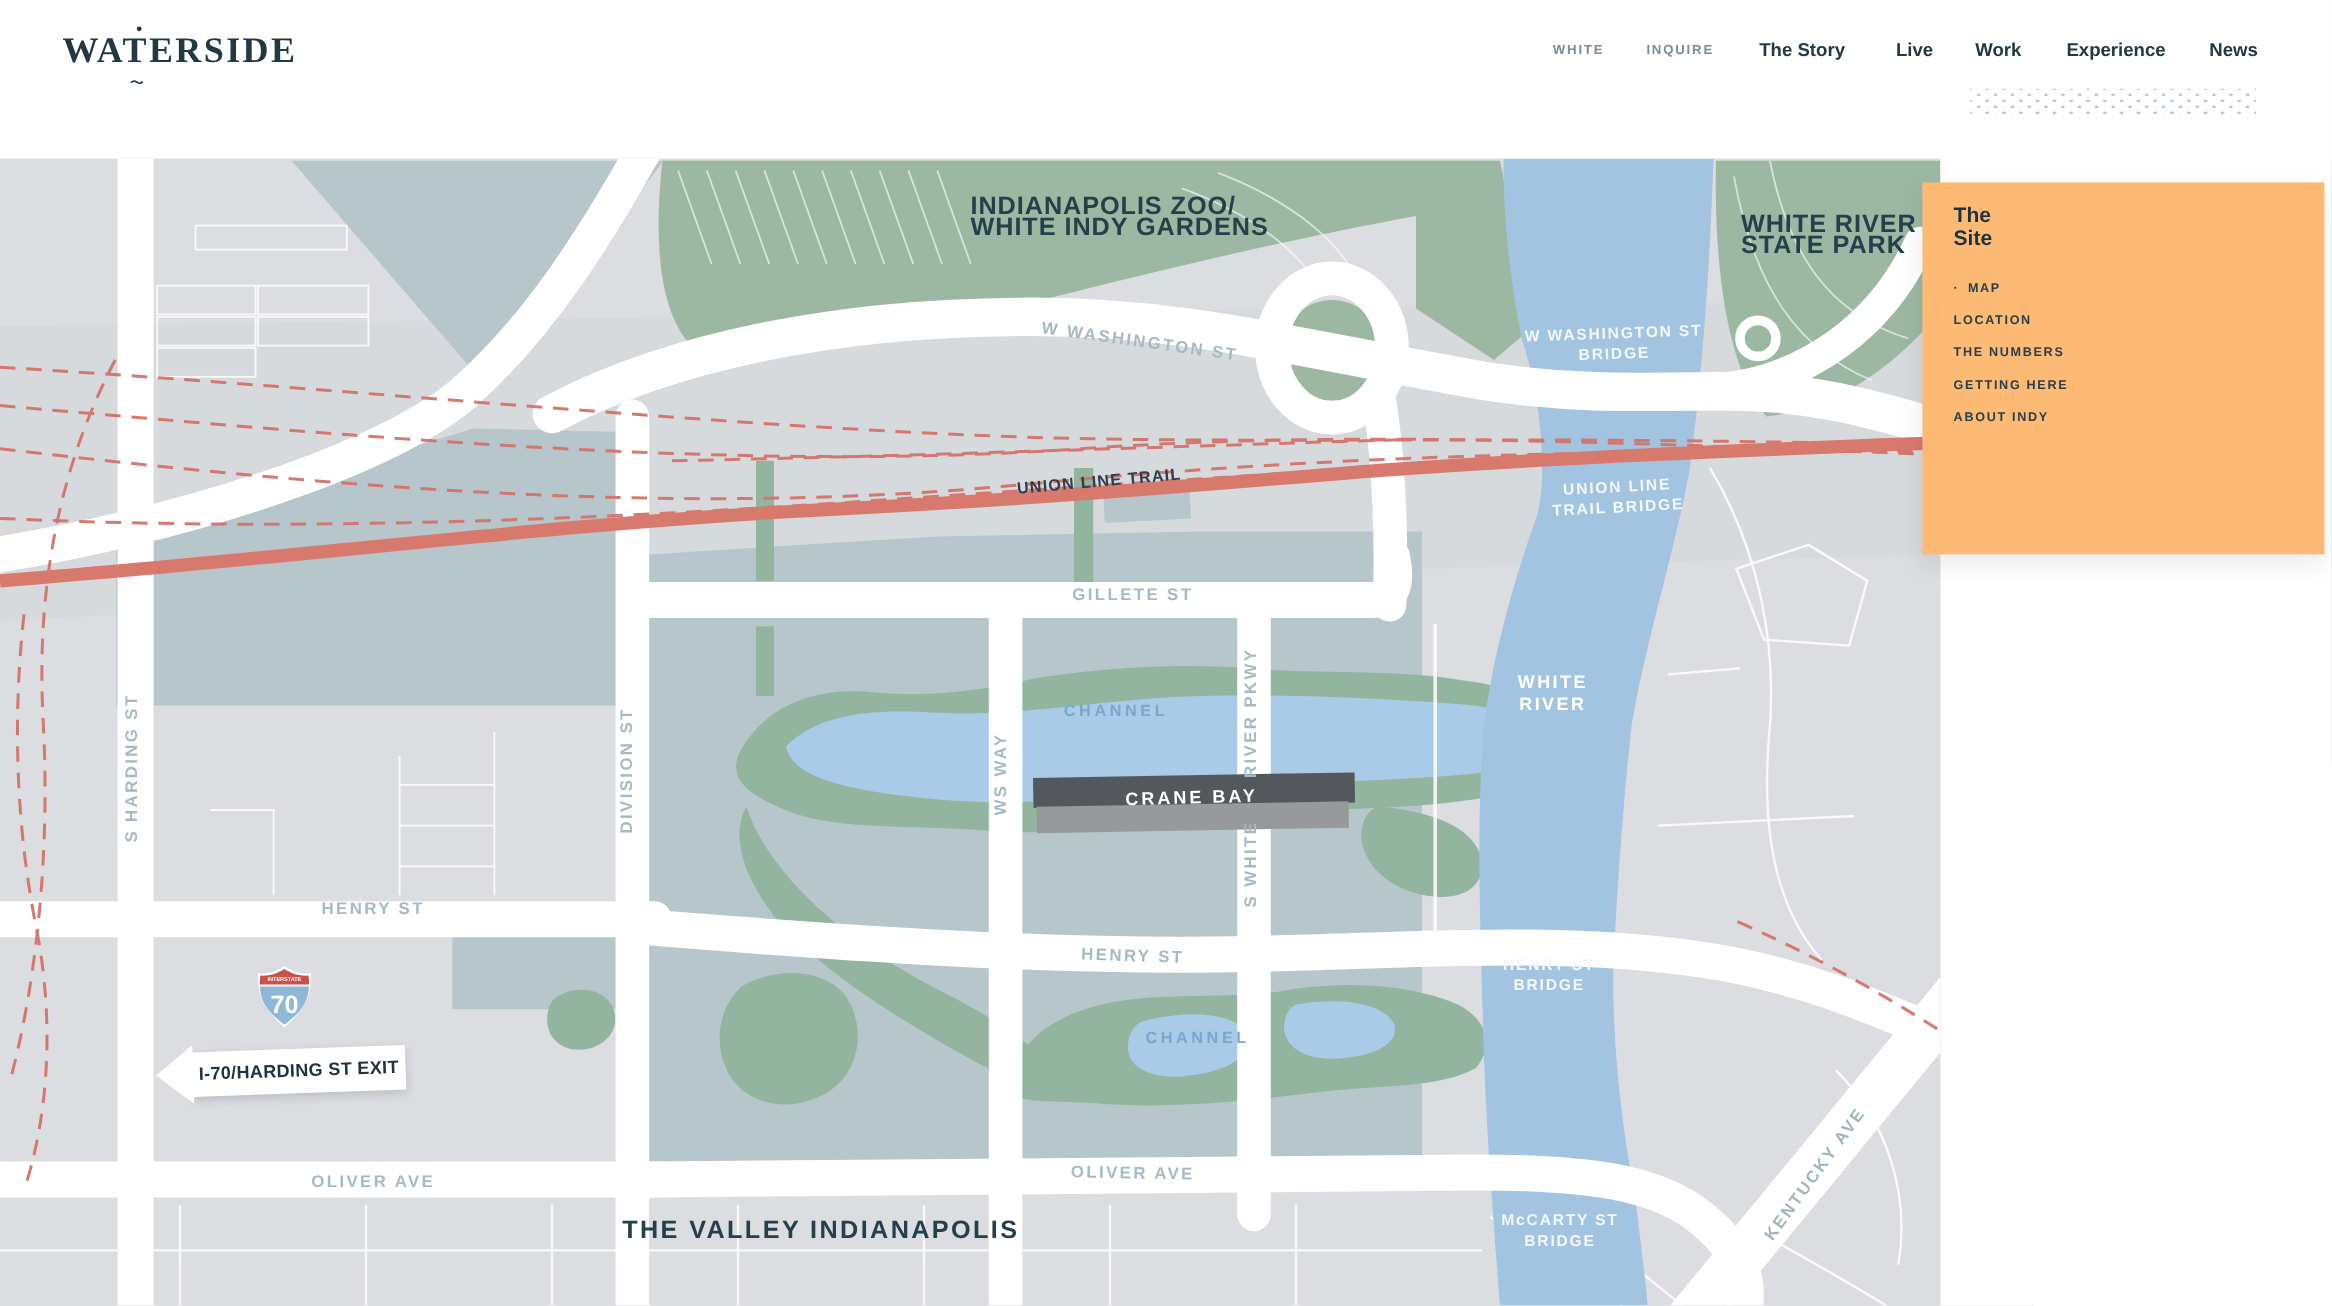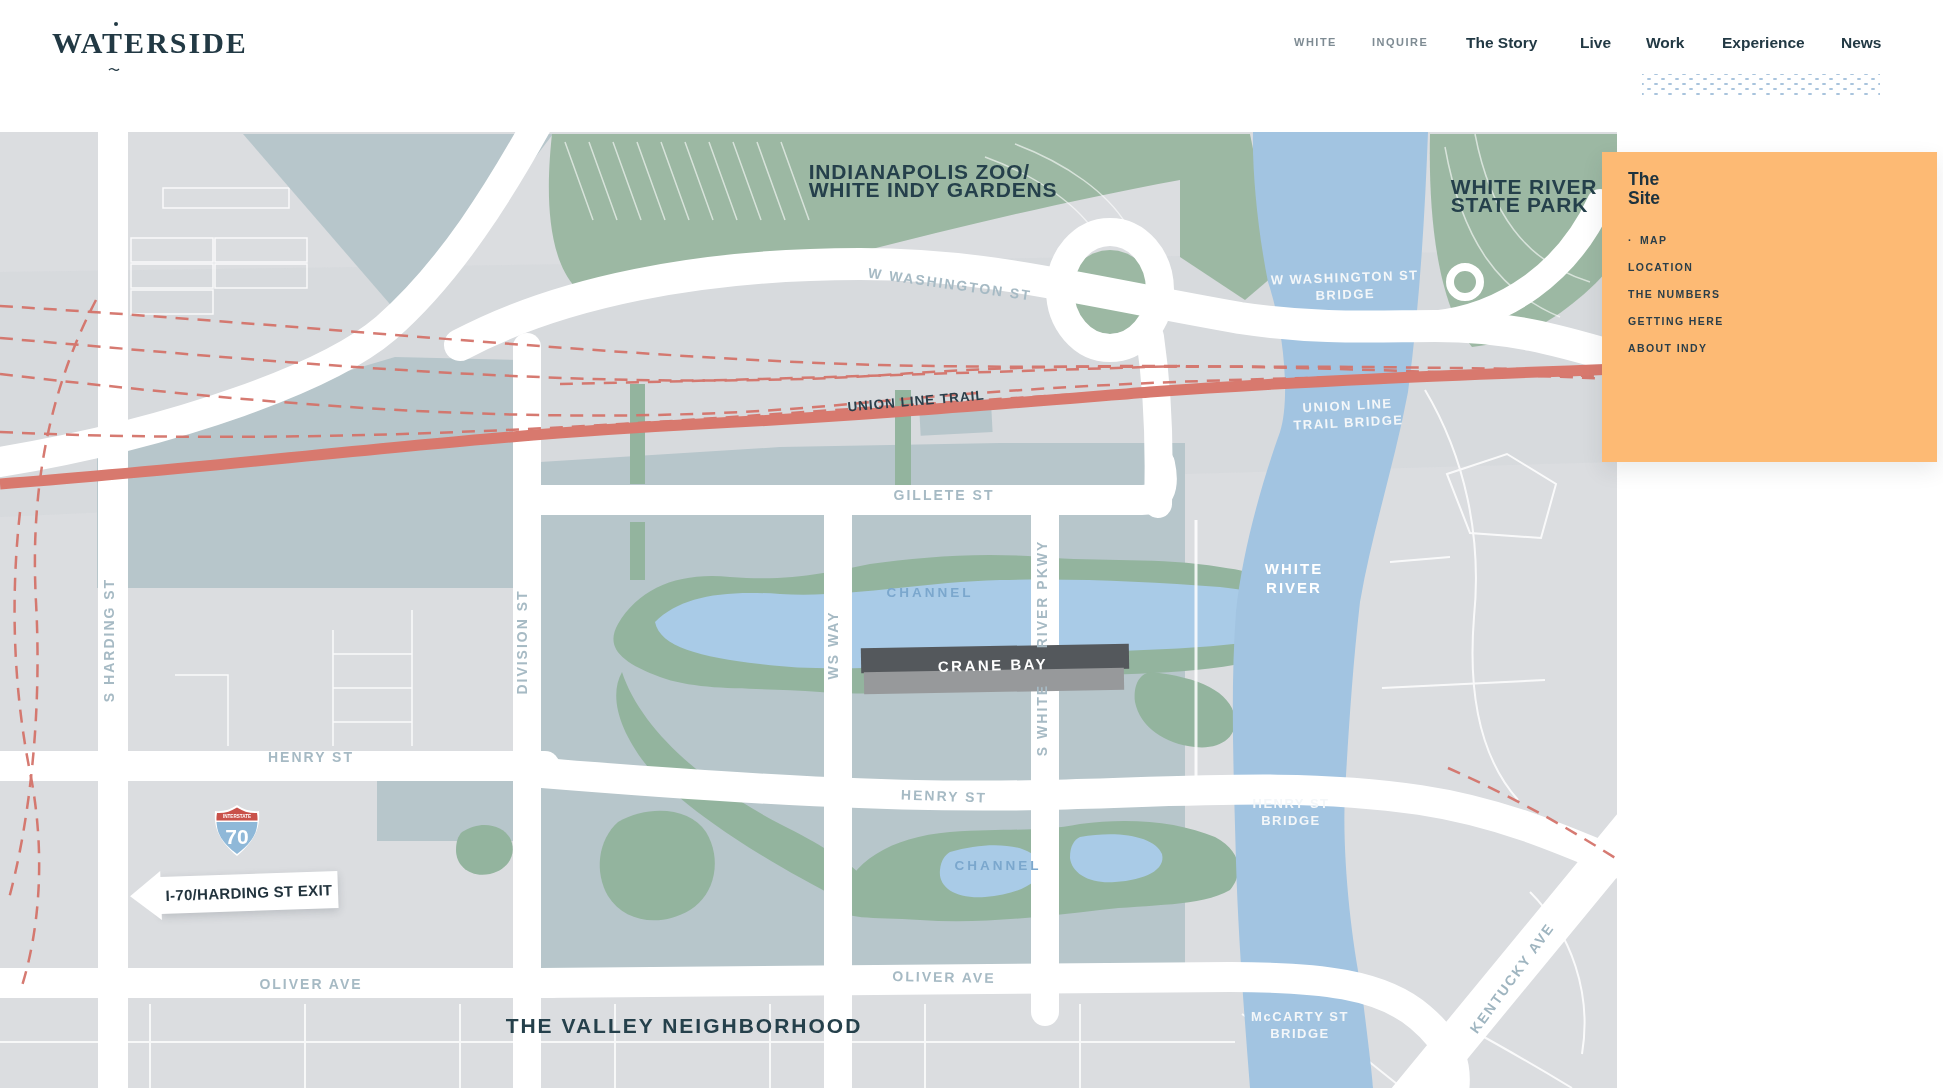--- a/index.html
+++ b/index.html
@@ -198,21 +198,21 @@
   <div class="lbl lbl-street" style="left:109px;top:508px;transform:translate(-50%,-50%) rotate(-90deg);">S HARDING ST</div>
   <div class="lbl lbl-street" style="left:311px;top:625px;">HENRY ST</div>
   <div class="lbl lbl-street" style="left:944px;top:664px;transform:translate(-50%,-50%) rotate(2deg);">HENRY ST</div>
   <div class="lbl lbl-water" style="left:1291px;top:680px;">
     <div>HENRY ST</div>
       <div>BRIDGE</div>
     </div>
   <div class="lbl lbl-channel" style="left:998px;top:733px;">CHANNEL</div>
   <div class="lbl lbl-street" style="left:311px;top:852px;">OLIVER AVE</div>
   <div class="lbl lbl-street" style="left:944px;top:845px;transform:translate(-50%,-50%) rotate(1deg);">OLIVER AVE</div>
-  <div class="lbl lbl-navy" style="left:684px;top:894px;letter-spacing:2px;">THE VALLEY NEIGHBORHOOD</div>
+  <div class="lbl lbl-navy" style="left:684px;top:894px;letter-spacing:2px;">THE VALLEY INDIANAPOLIS</div>
   <div class="lbl lbl-water" style="left:1300px;top:893px;">
     <div>McCARTY ST</div>
       <div>BRIDGE</div>
     </div>
   <div class="lbl lbl-kentucky" style="left:1512px;top:846px;transform:translate(-50%,-50%) rotate(-54deg);">KENTUCKY AVE</div>
 
   <div class="shield">
     <svg width="46" height="53" viewBox="0 0 46 53">
       <path d="M23,1 C30,6 38,8 45,7 C46,20 44,34 23,52 C2,34 0,20 1,7 C8,8 16,6 23,1 Z" fill="#ffffff"></path>
       <path d="M23,3.5 C29,7.5 36.5,9.6 43,9 C43.5,12 43.6,14 43.5,16.5 L2.5,16.5 C2.4,14 2.5,12 3,9 C9.5,9.6 17,7.5 23,3.5 Z" fill="#c9514a"></path>

